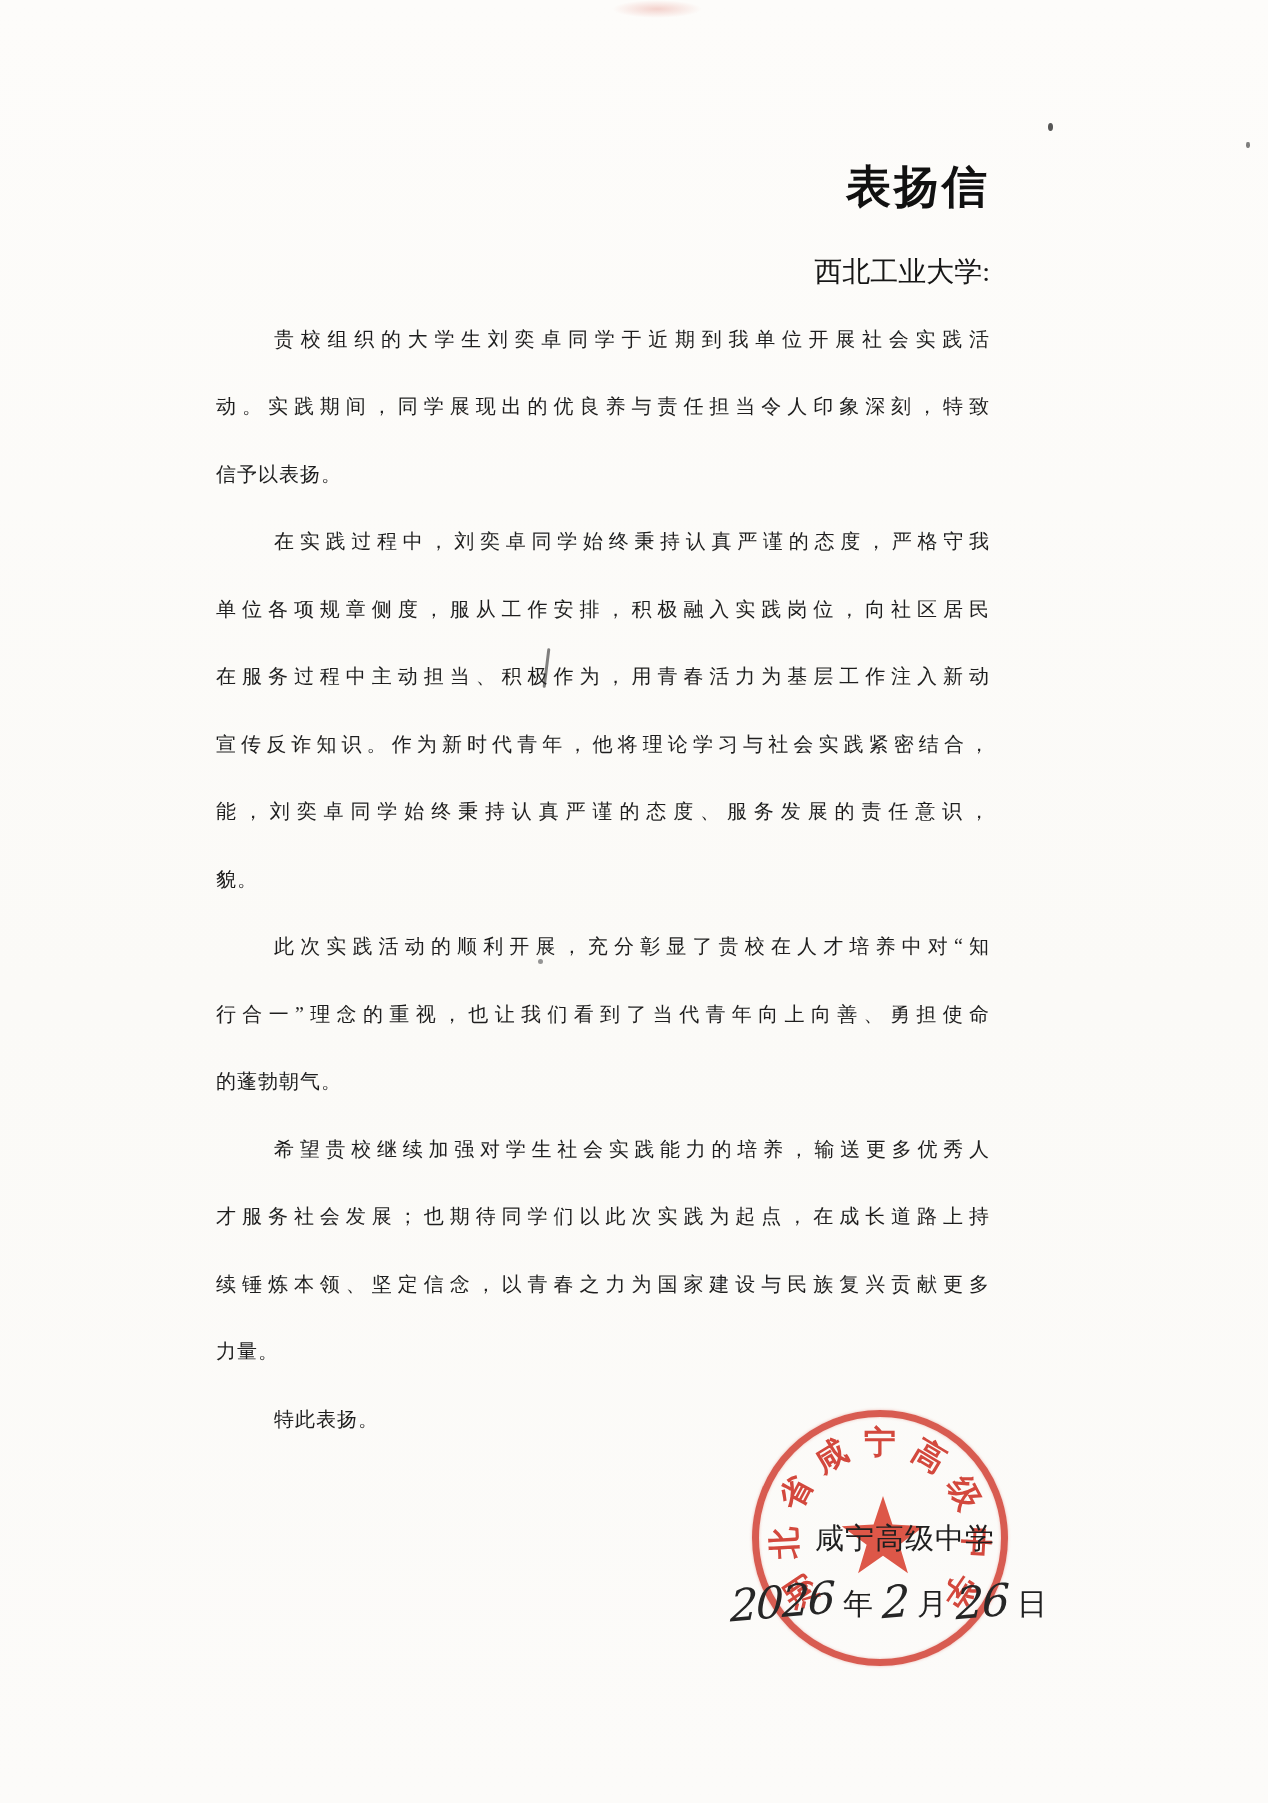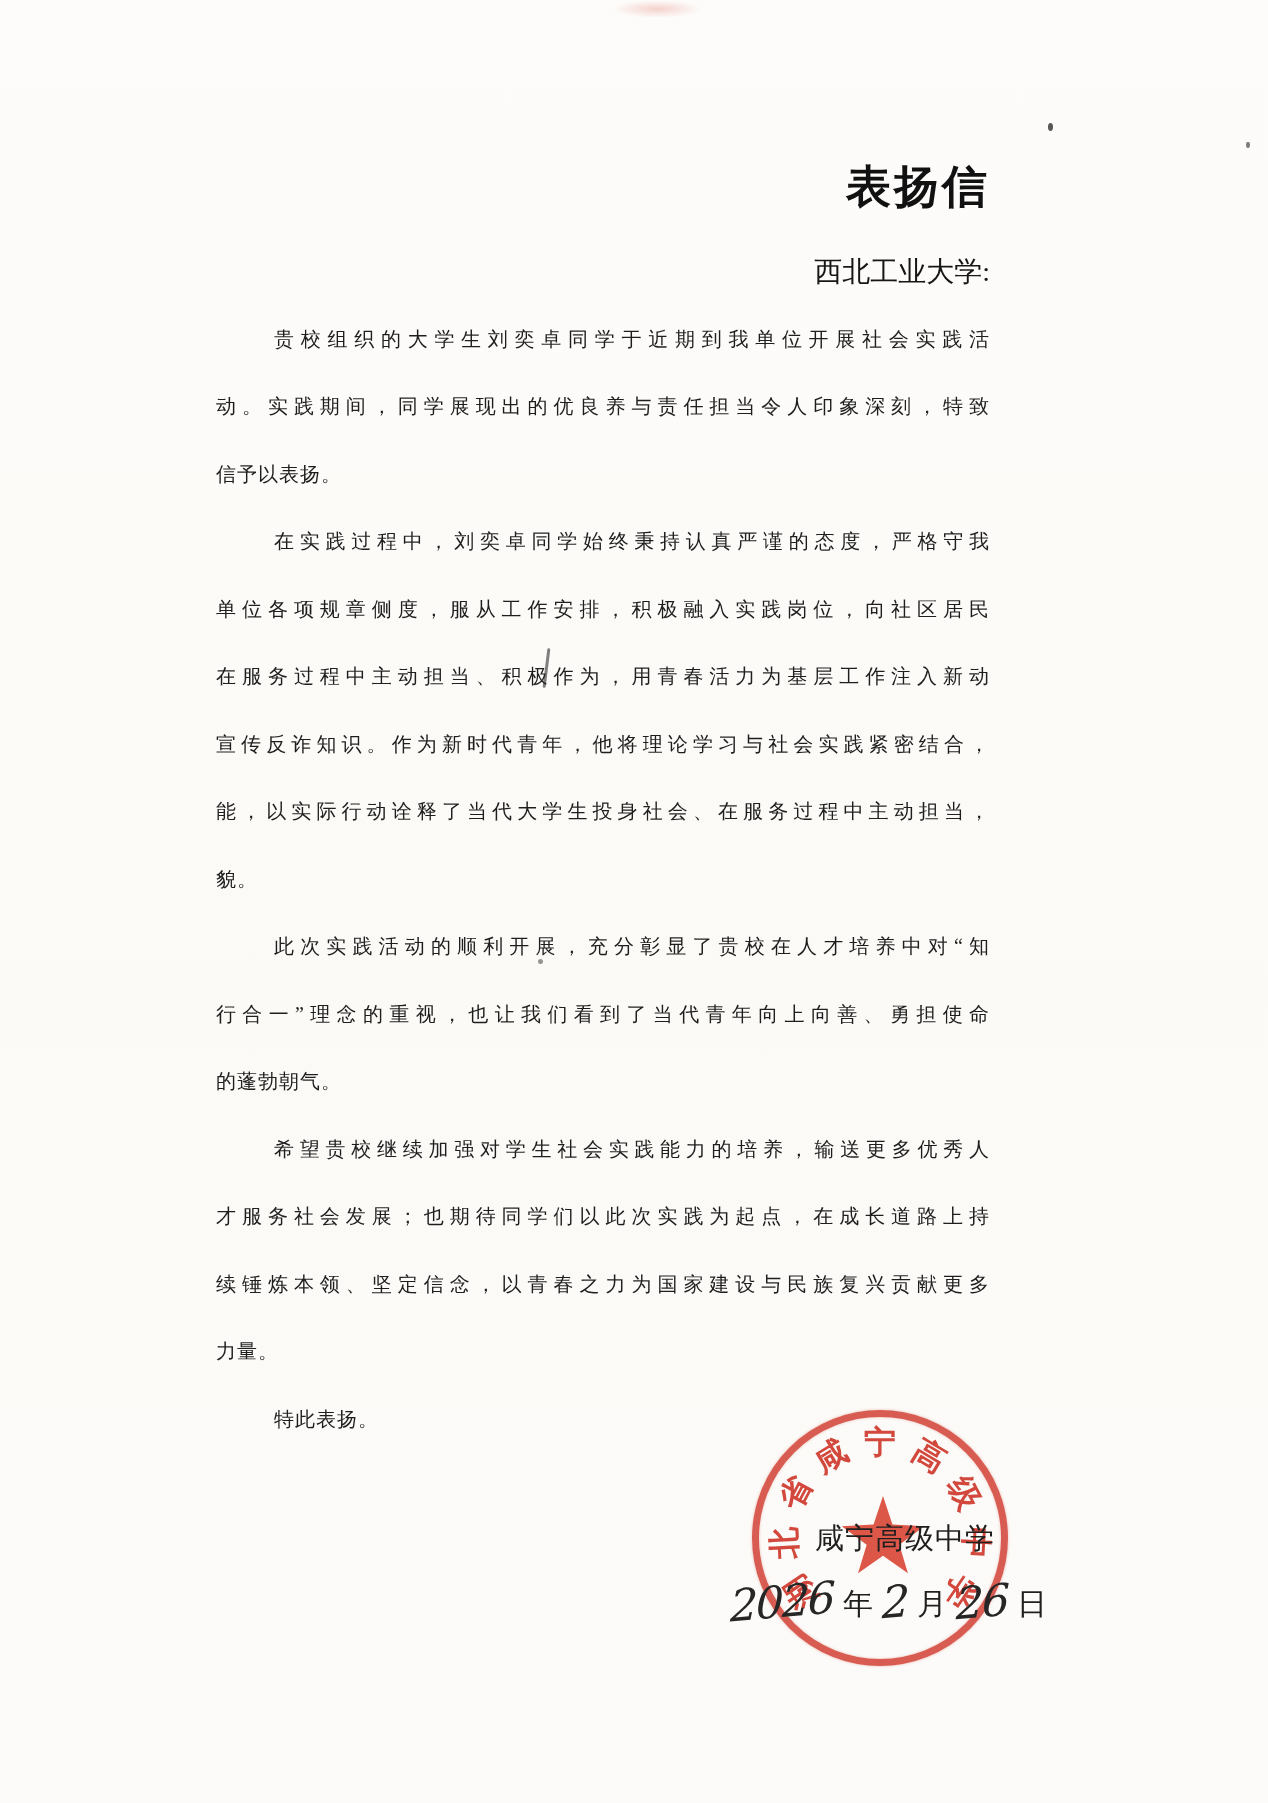--- a/index.html
+++ b/index.html
@@ -90,21 +90,21 @@
     <div class="salutation">西北工业大学:</div>
 
     <div class="line ind">贵校组织的大学生刘奕卓同学于近期到我单位开展社会实践活</div>
     <div class="line">动。实践期间，同学展现出的优良养与责任担当令人印象深刻，特致</div>
     <div class="line end">信予以表扬。</div>
 
     <div class="line ind">在实践过程中，刘奕卓同学始终秉持认真严谨的态度，严格守我</div>
     <div class="line">单位各项规章侧度，服从工作安排，积极融入实践岗位，向社区居民</div>
     <div class="line">在服务过程中主动担当、积极作为，用青春活力为基层工作注入新动</div>
     <div class="line">宣传反诈知识。作为新时代青年，他将理论学习与社会实践紧密结合，</div>
-    <div class="line">能，以实际行动诠释了当代大学生投身社会、在服务过程中主动担当，</div>
+    <div class="line">能，刘奕卓同学始终秉持认真严谨的态度、服务发展的责任意识，</div>
     <div class="line end">貌。</div>
 
     <div class="line ind">此次实践活动的顺利开展，充分彰显了贵校在人才培养中对“知</div>
     <div class="line">行合一”理念的重视，也让我们看到了当代青年向上向善、勇担使命</div>
     <div class="line end">的蓬勃朝气。</div>
 
     <div class="line ind">希望贵校继续加强对学生社会实践能力的培养，输送更多优秀人</div>
     <div class="line">才服务社会发展；也期待同学们以此次实践为起点，在成长道路上持</div>
     <div class="line">续锤炼本领、坚定信念，以青春之力为国家建设与民族复兴贡献更多</div>
     <div class="line end">力量。</div>

